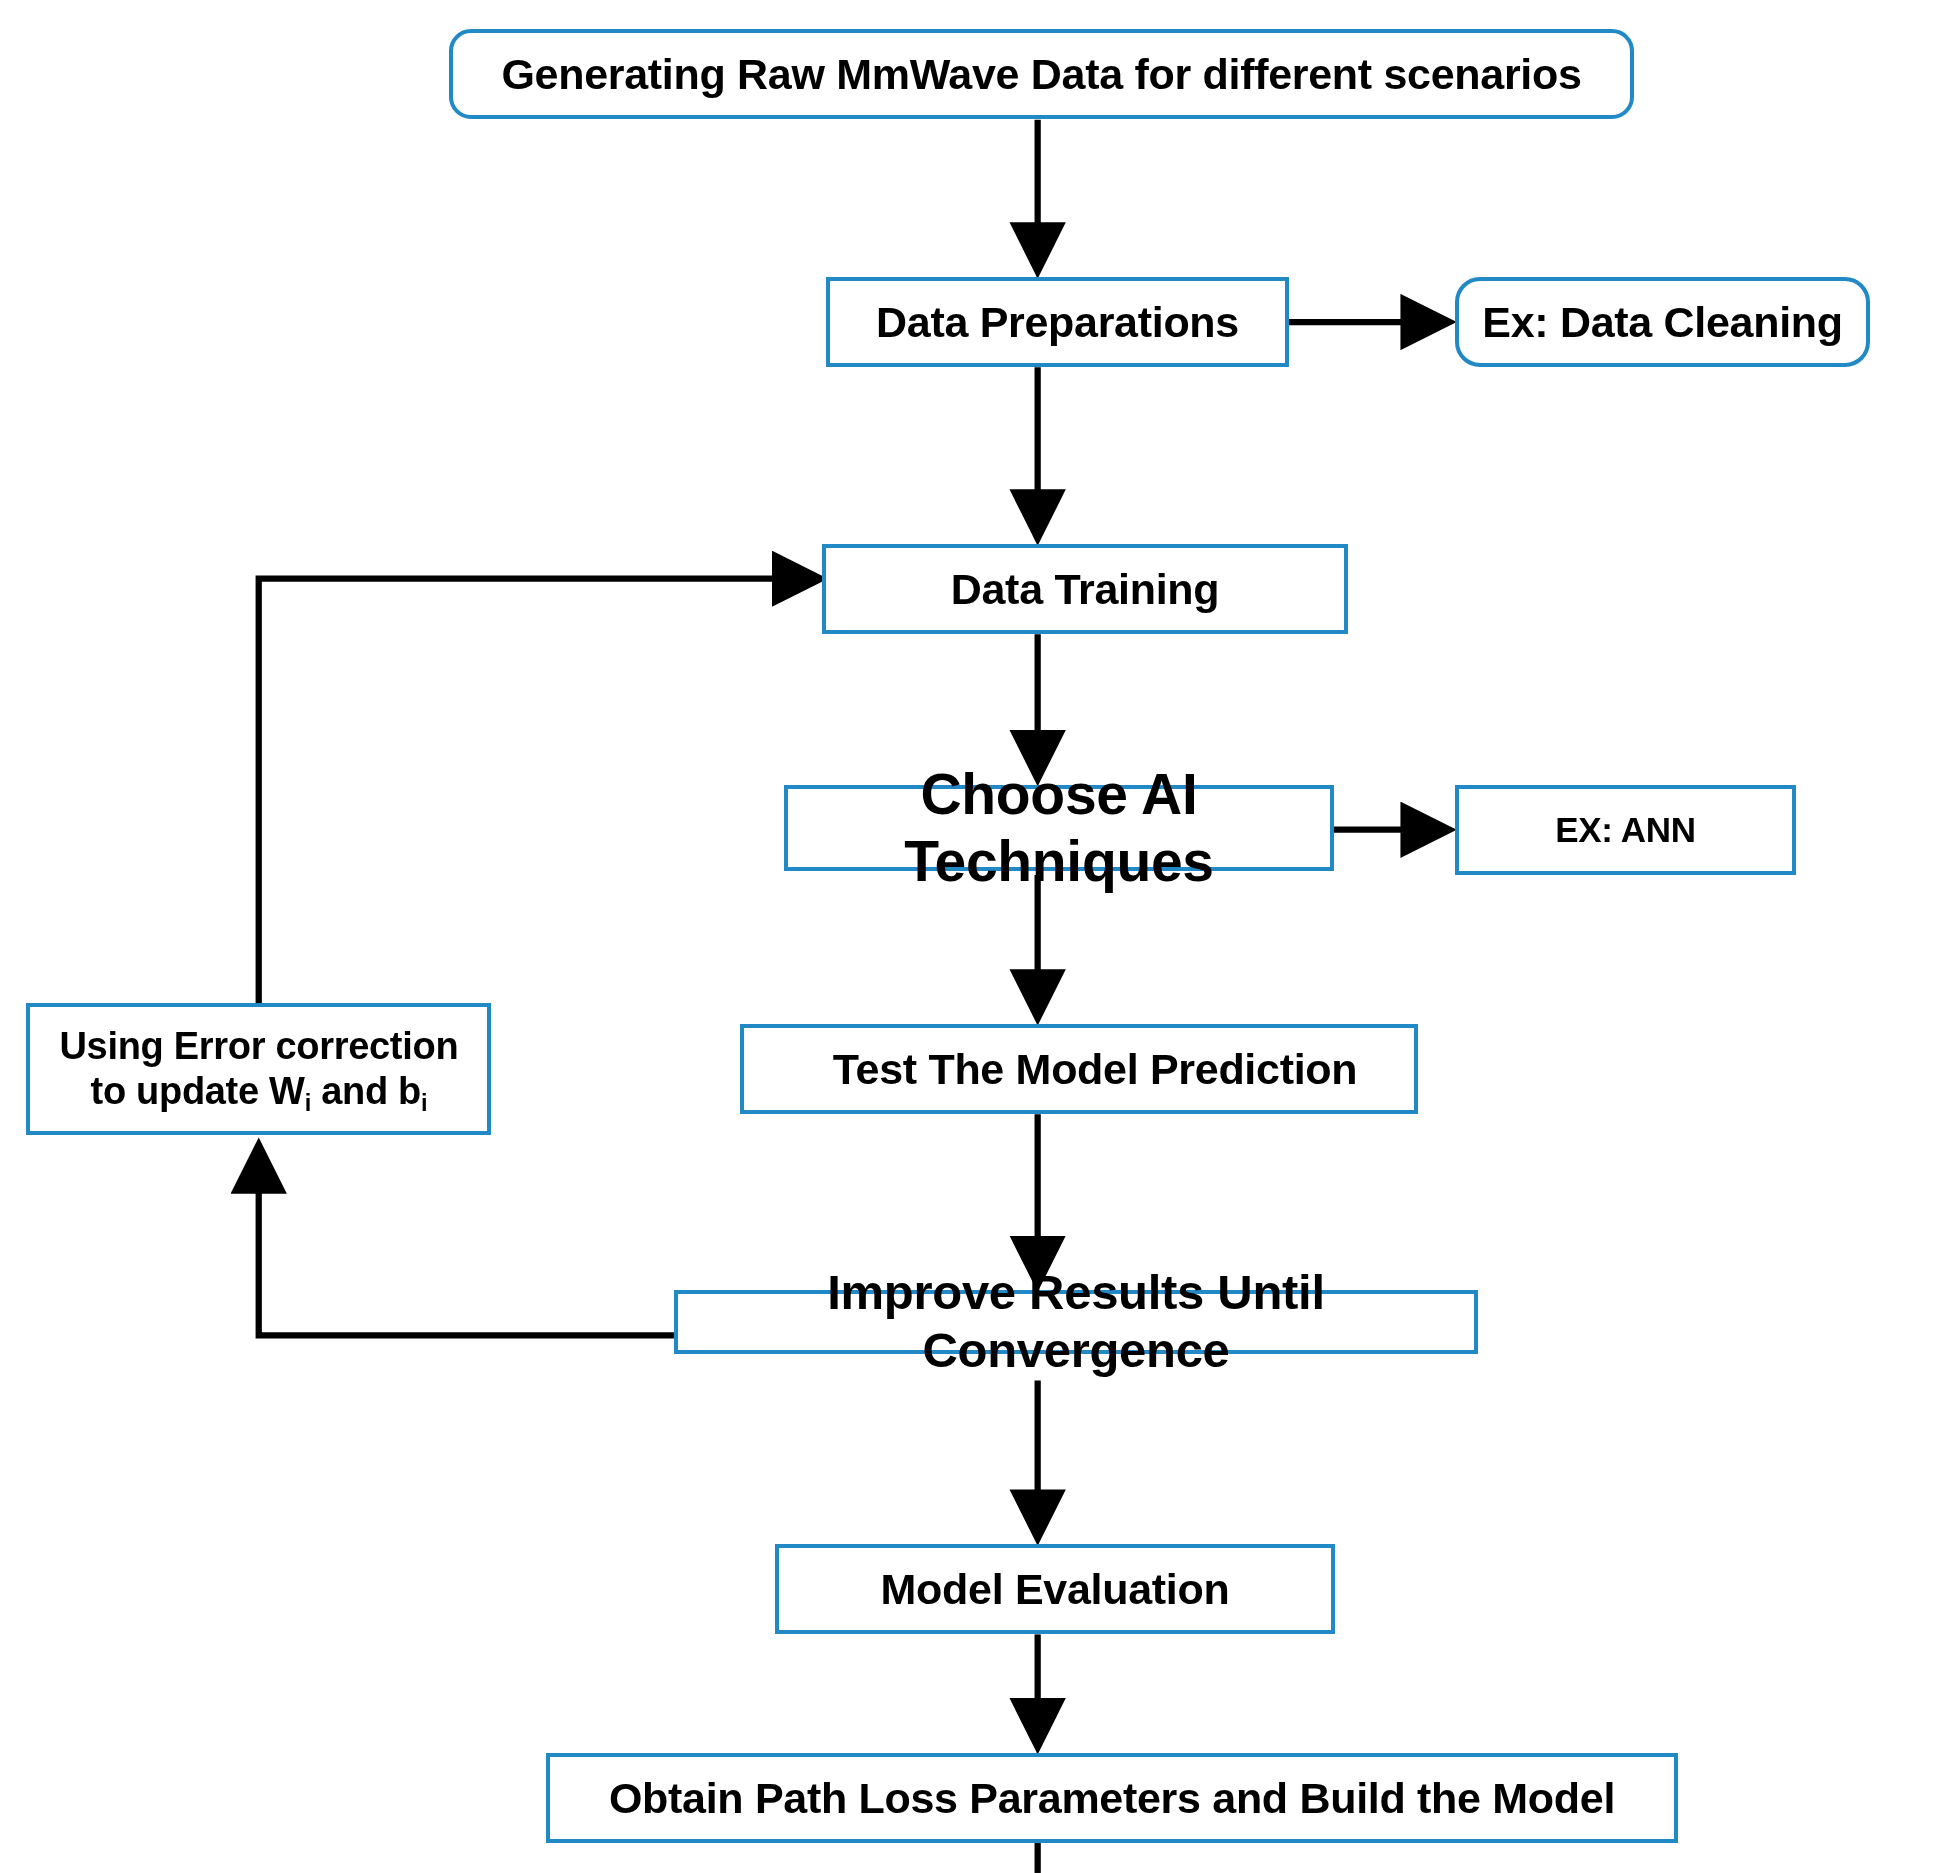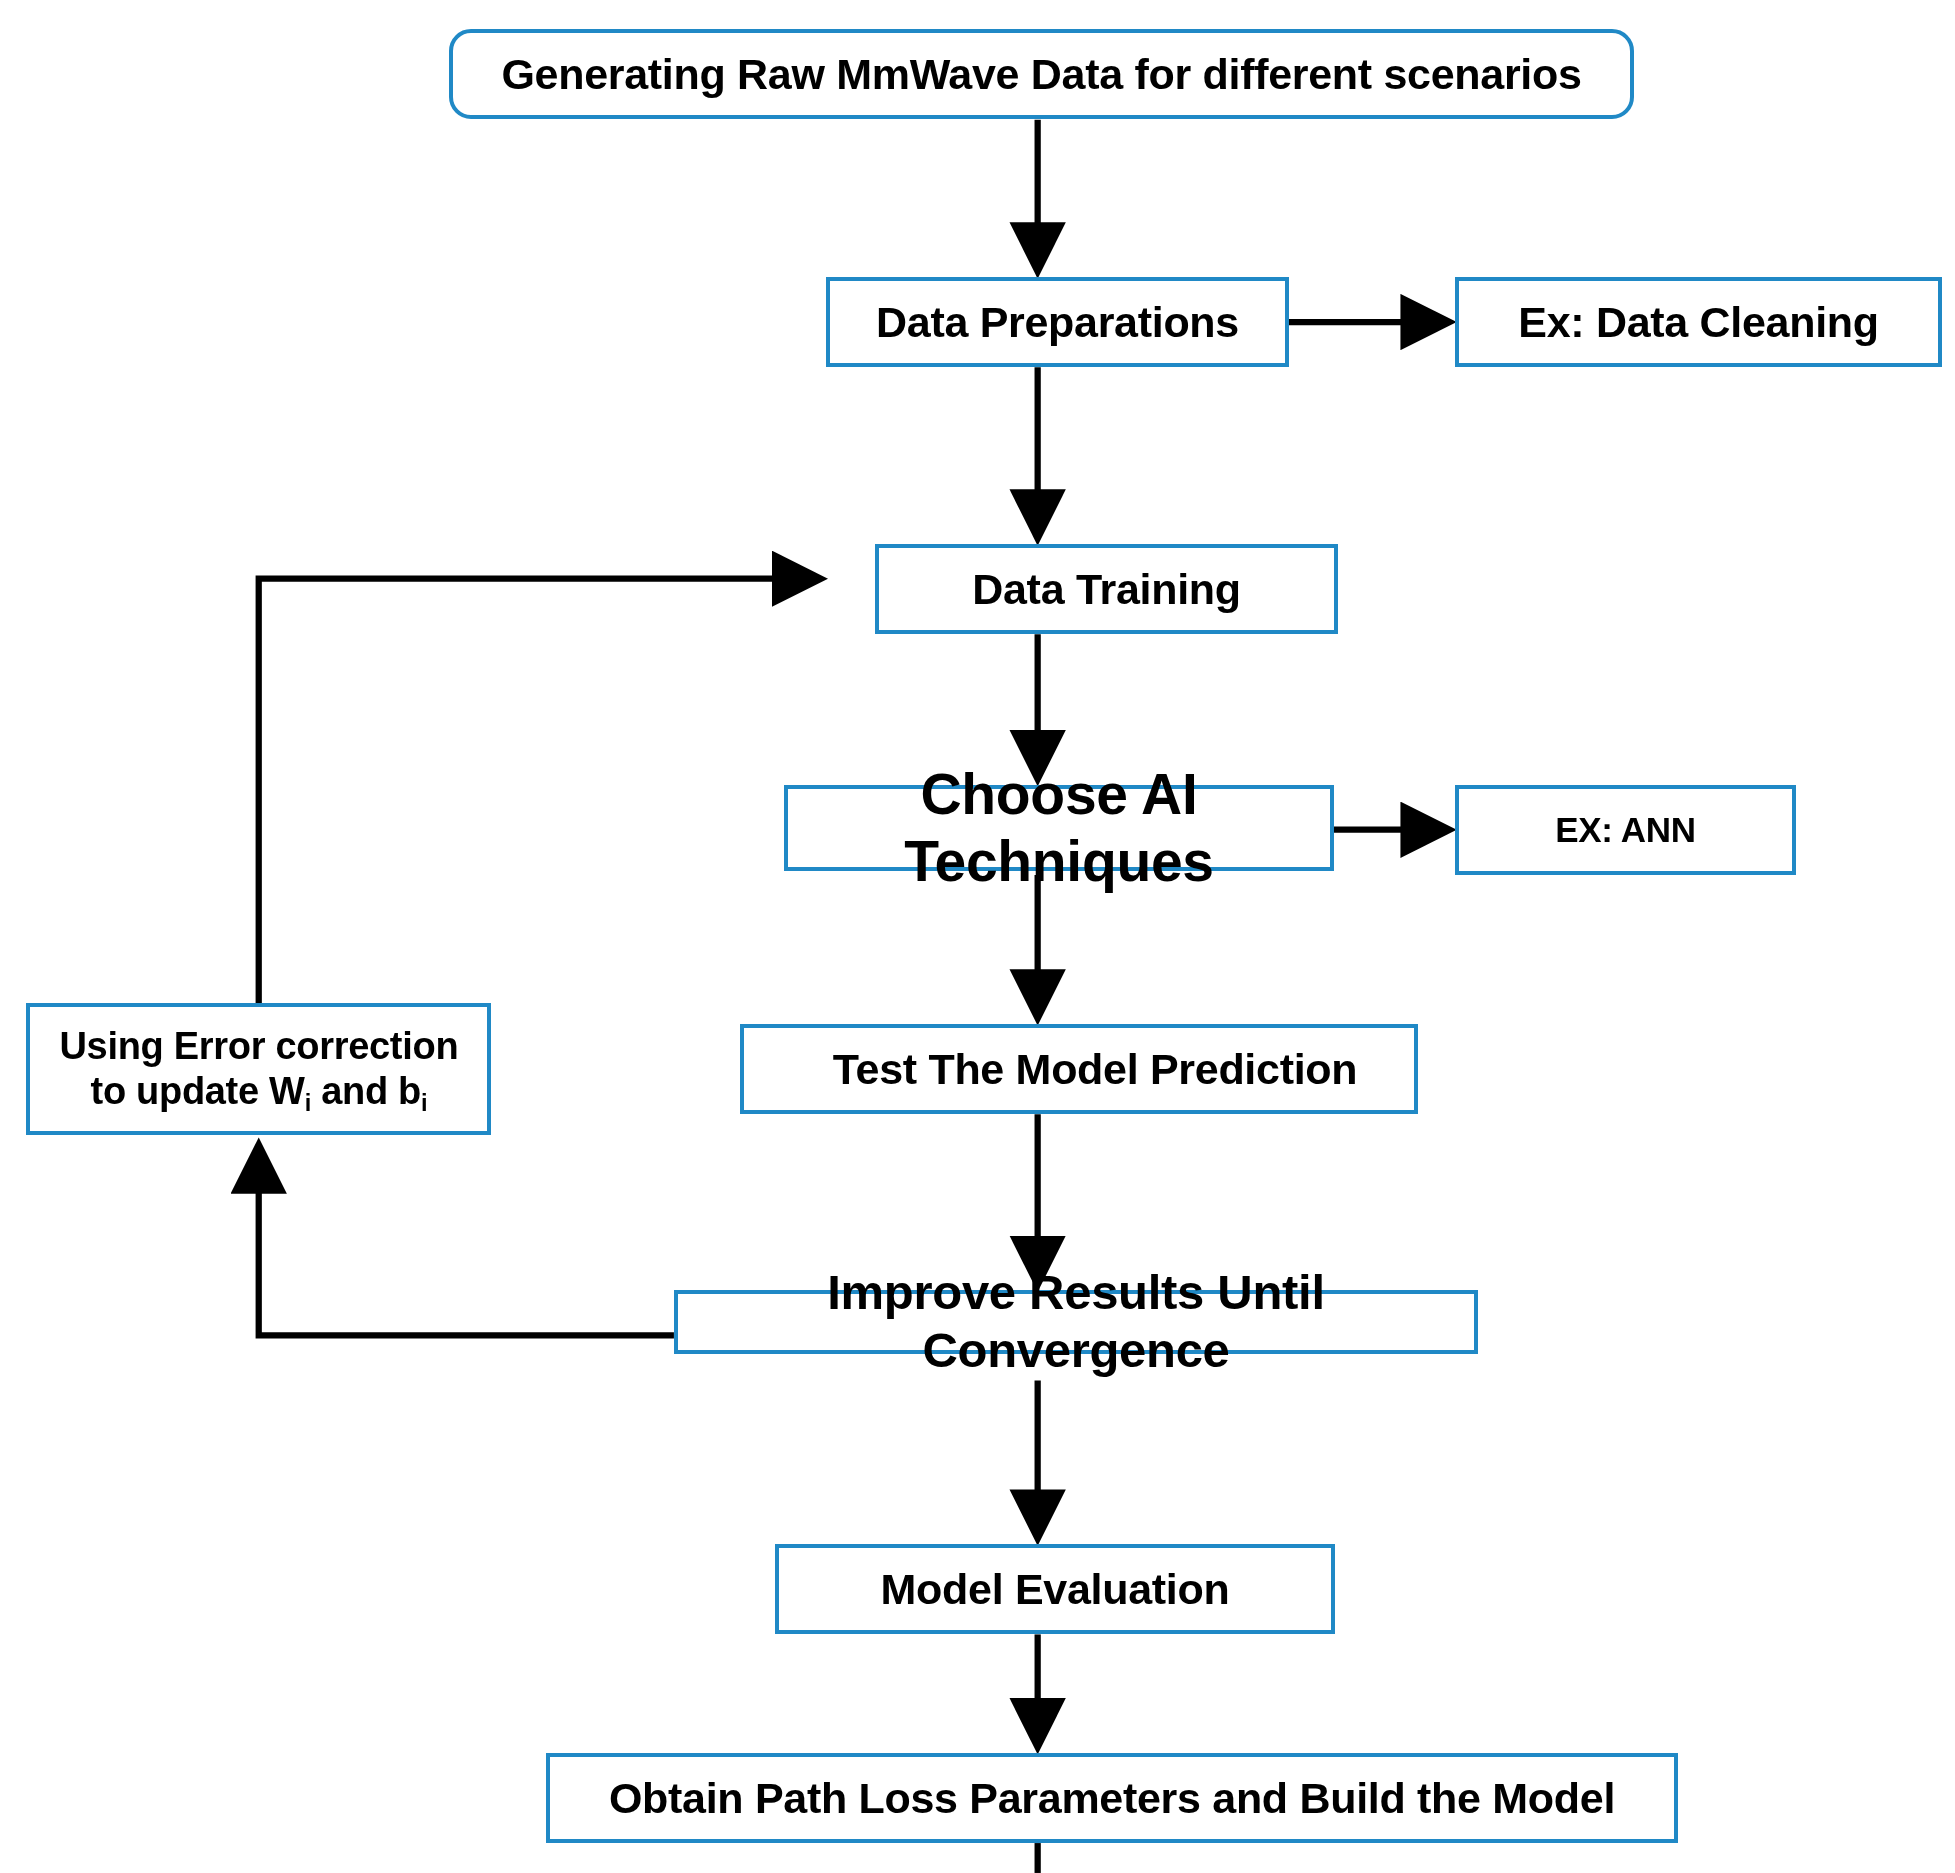--- a/index.html
+++ b/index.html
@@ -48,22 +48,22 @@
   }
   .node sub {
     font-size: 0.62em;
     vertical-align: baseline;
     position: relative;
     top: 0.28em;
   }
   
   #n-generate    { left: 449px;  top: 29px;   width: 1185px; height: 90px; font-size: 43px; border-radius: 22px; }
   #n-dataprep    { left: 826px; top: 277px;  width: 463px;  height: 90px; font-size: 43px; }
-  #n-excleaning  { left: 1455px; top: 277px;  width: 487px;  height: 90px; font-size: 43px; }
-  #n-training    { left: 875px; top: 544px;  width: 463px;  height: 90px; font-size: 43px; }
+  #n-excleaning  { left: 1455px; top: 277px;  width: 415px;  height: 90px; font-size: 43px; border-radius: 25px; }
+  #n-training    { left: 822px; top: 544px;  width: 526px;  height: 90px; font-size: 43px; }
   #n-chooseai    { left: 784px; top: 785px; width: 550px;  height: 86px; font-size: 57px; }
   #n-exann       { left: 1455px; top: 785px; width: 341px;  height: 90px; font-size: 35px; font-weight: bold; }
   #n-errorcorr   { left: 26.4px;   top: 1003px; width: 465px;  height: 132px; font-size: 38px; }
   #n-testmodel   { left: 740px; top: 1024px; width: 678px;  height: 90px; font-size: 43px; padding-left: 32px; }
   #n-improve     { left: 674px;  top: 1290px; width: 804px; height: 64px; font-size: 49px; }
   #n-modeleval   { left: 775px; top: 1544px; width: 560px;  height: 90px; font-size: 43px; }
   #n-obtainpath  { left: 546px;  top: 1753px; width: 1132px; height: 90px; font-size: 43px; }
 </style>
 </head>
 <body>

